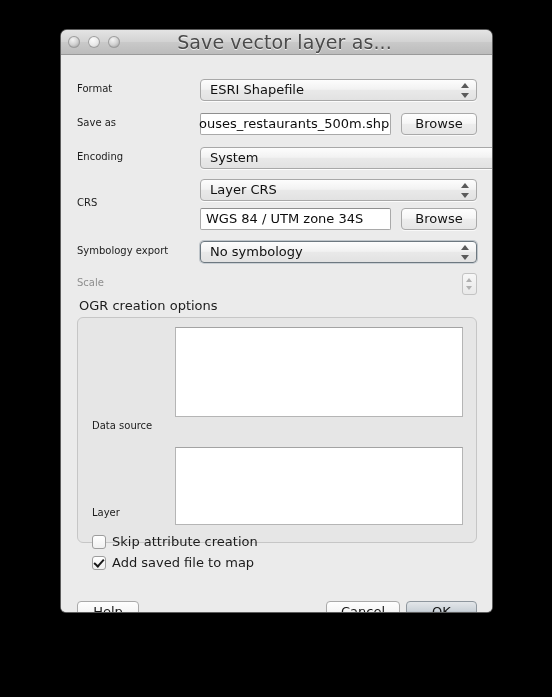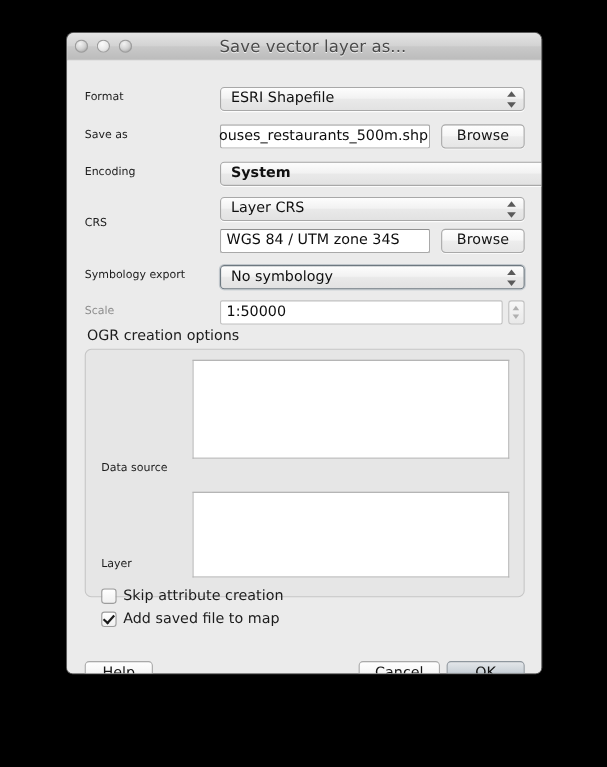--- a/index.html
+++ b/index.html
@@ -34,21 +34,21 @@
     height: 24px;
     background: linear-gradient(to bottom, #e4e4e4 0%, #d3d3d3 48%, #c9c9c9 52%, #bcbcbc 100%);
     border-bottom: 1px solid #9a9a9a;
     border-radius: 5px 5px 0 0;
   }
   .title-text {
     position: absolute;
     left: 16px; right: 0; top: 0;
     line-height: 24px;
     text-align: center;
-    font-size: 15px;
+    font-size: 19px;
     color: #4a4a4a;
     text-shadow: 0 1px 0 rgba(255,255,255,0.75);
     letter-spacing: 0.1px;
   }
   .traffic {
     position: absolute;
     left: 7px;
     top: 6px;
     display: flex;
     gap: 8px;
@@ -272,21 +272,21 @@
       <div class="arrows"></div>
     </div>
 
     <div class="label" style="left:16px; top:62px;">Save as</div>
     <div class="lineedit clipped" style="left:139px; top:58px; width:191px;">
       <div class="val">ouses_restaurants_500m.shp</div>
     </div>
     <div class="btn" style="left:340px; top:58px; width:76px;">Browse</div>
 
     <div class="label" style="left:16px; top:96px;">Encoding</div>
-    <div class="combo" style="left:139px; top:92px; width:320px;font-weight:bold;">
+    <div class="combo" style="left:139px; top:92px; width:320px;">
       <div class="val">System</div>
       <div class="arrows"></div>
     </div>
 
     <div class="label" style="left:16px; top:142px;">CRS</div>
     <div class="combo" style="left:139px; top:124px; width:277px;">
       <div class="val">Layer CRS</div>
       <div class="arrows"></div>
     </div>
     <div class="lineedit" style="left:139px; top:153px; width:191px;padding-left:16px;">
@@ -294,23 +294,20 @@
     </div>
     <div class="btn" style="left:340px; top:153px; width:76px;">Browse</div>
 
     <div class="label" style="left:16px; top:190px;">Symbology export</div>
     <div class="combo focused" style="left:139px; top:186px; width:277px;">
       <div class="val">No symbology</div>
       <div class="arrows"></div>
     </div>
 
     <div class="label dim" style="left:16px; top:222px;">Scale</div>
-    <div class="lineedit" style="left:139px; top:218px; width:257px; border-color:#c0c0c0;">
-      <div class="val">1:50000</div>
-    </div>
     <div class="spin" style="left:401px; top:218px;">
       <div class="up"></div>
       <div class="dn"></div>
     </div>
 
     <div class="group-title" style="left:18px; top:243px;">OGR creation options</div>
     <div class="groupbox" style="left:16px; top:262px; width:400px; height:226px;"></div>
 
     <div class="label" style="left:31px; top:107px; top:365px;">Data source</div>
     <div class="textarea" style="left:114px; top:272px; width:288px; height:90px;"></div>

